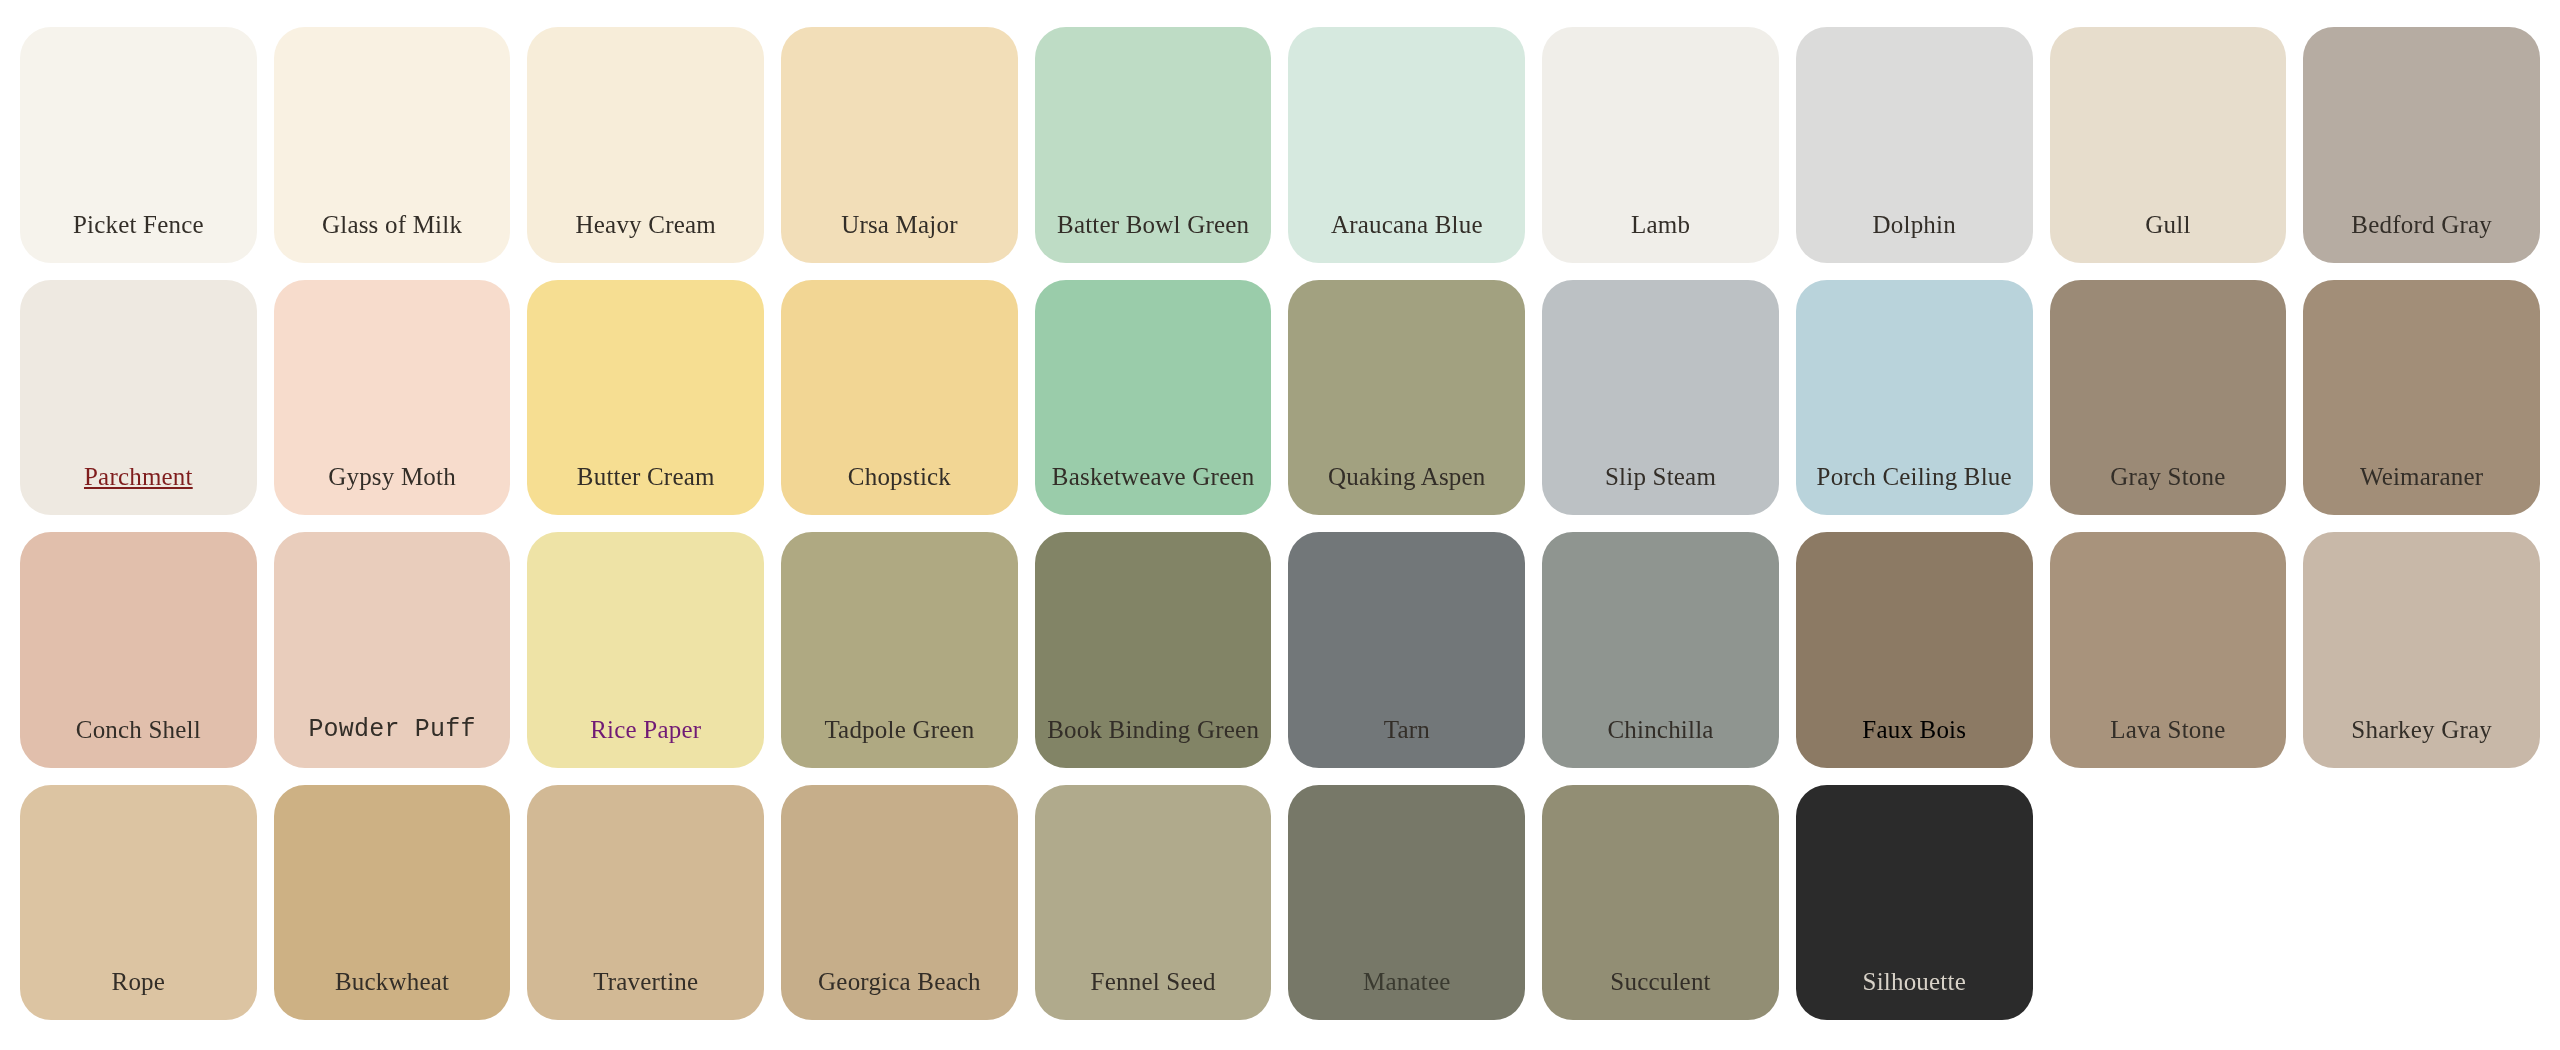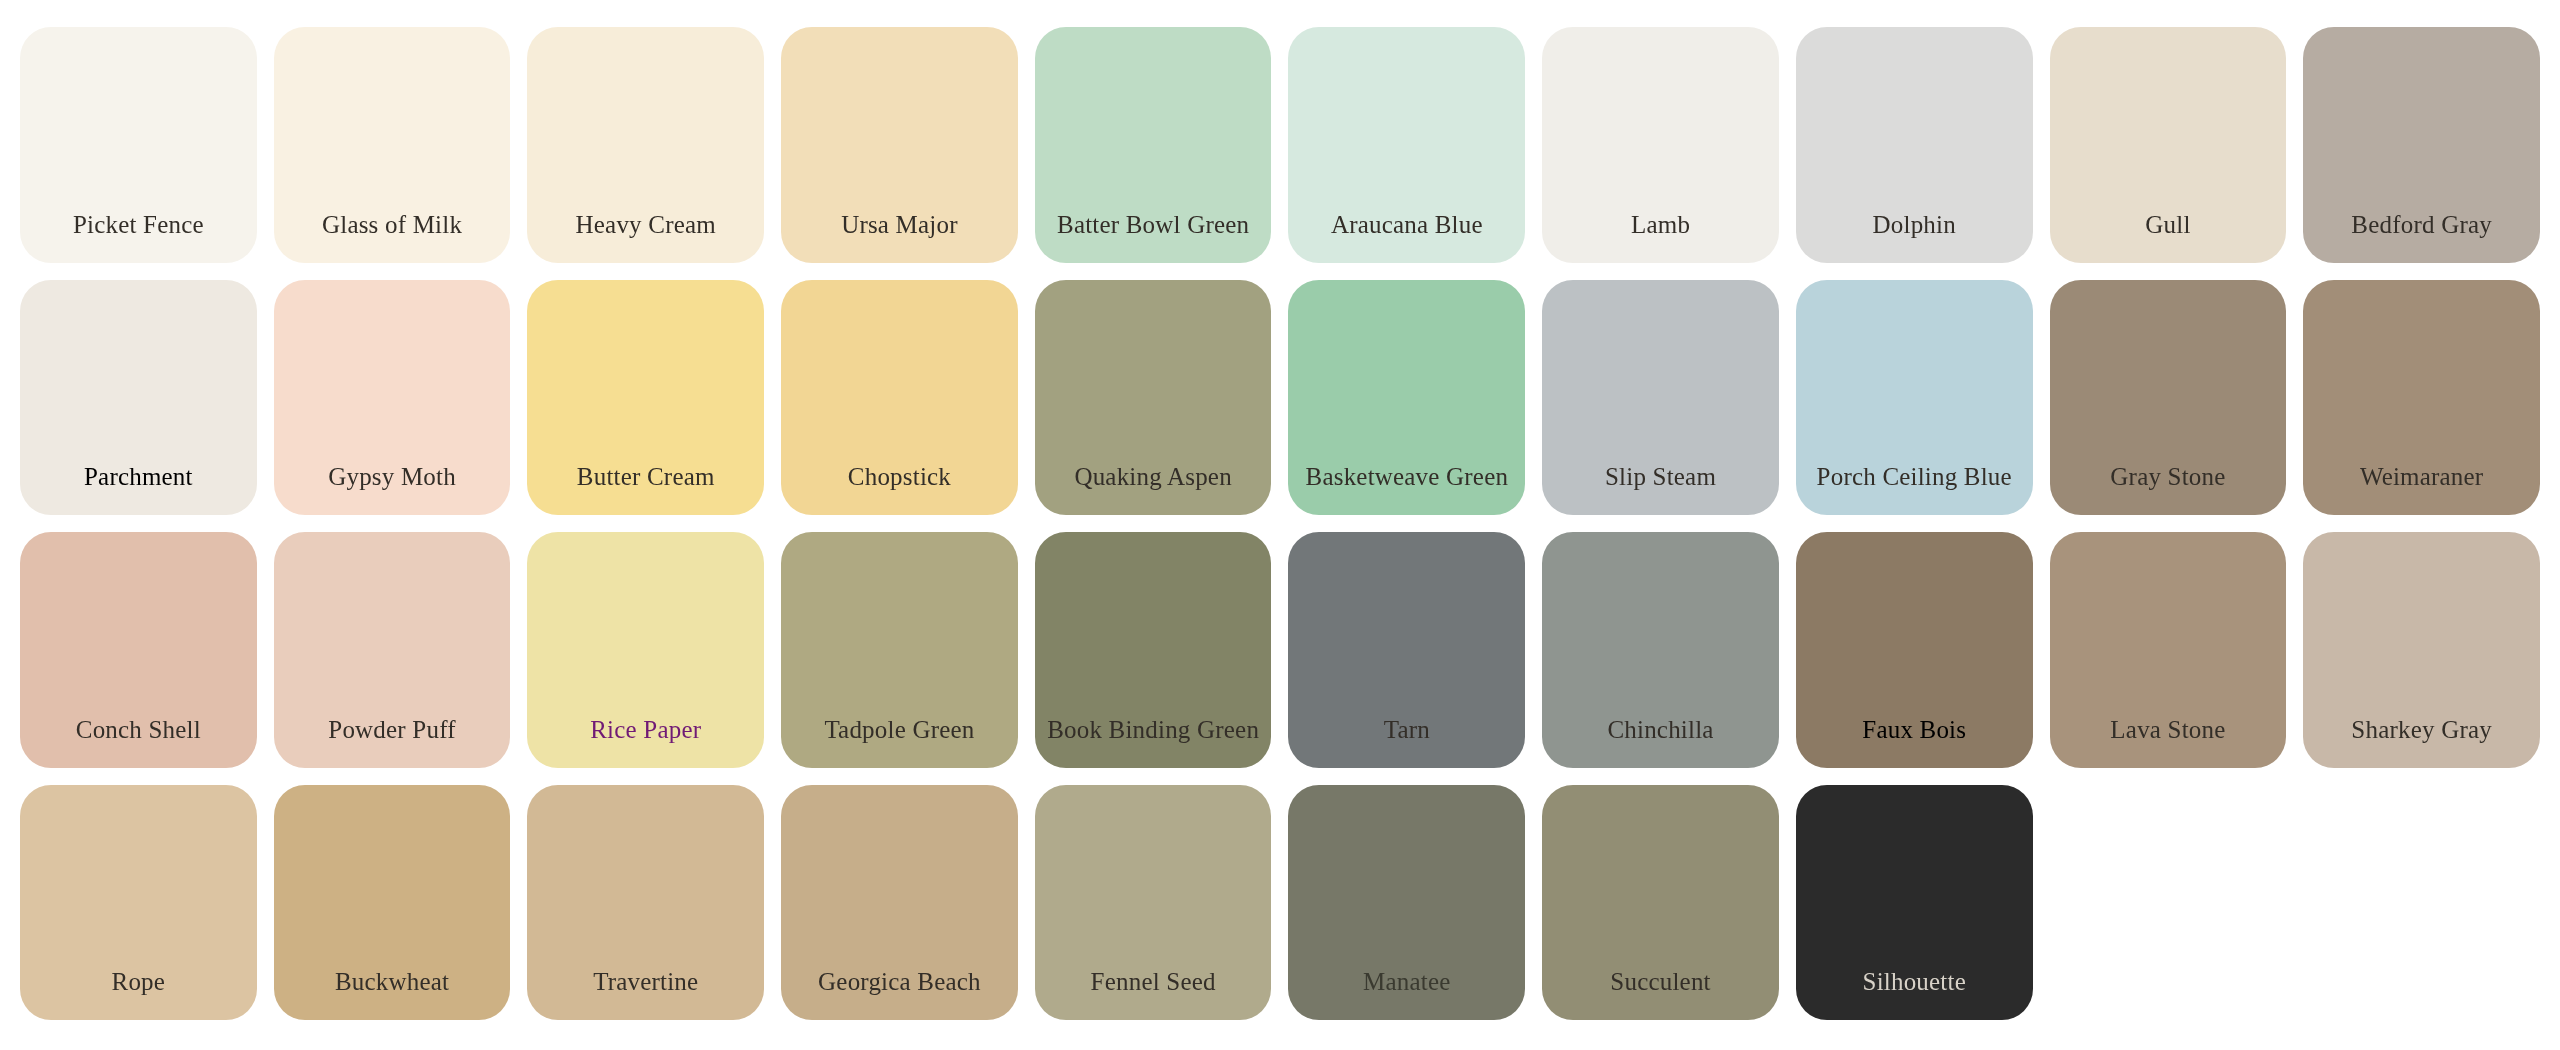--- a/index.html
+++ b/index.html
@@ -72,54 +72,54 @@
     <div class="swatch" style="background: rgb(219, 219, 218);">
       <span class="swatch-label" style="color: rgb(51, 46, 40);">Dolphin</span>
     </div>
     <div class="swatch" style="background: rgb(231, 221, 204);">
       <span class="swatch-label" style="color: rgb(51, 46, 40);">Gull</span>
     </div>
     <div class="swatch" style="background: rgb(182, 172, 162);">
       <span class="swatch-label" style="color: rgb(51, 46, 40);">Bedford Gray</span>
     </div>
     <div class="swatch" style="background: rgb(238, 233, 225);">
-      <span class="swatch-label" style="color: #000000;">Parchment</span>
+      <span class="swatch-label" style="color: #7f1d1d; text-decoration: underline;">Parchment</span>
     </div>
     <div class="swatch" style="background: rgb(247, 220, 204);">
       <span class="swatch-label" style="color: rgb(51, 46, 40);">Gypsy Moth</span>
     </div>
     <div class="swatch" style="background: rgb(246, 222, 146);">
       <span class="swatch-label" style="color: rgb(51, 46, 40);">Butter Cream</span>
     </div>
     <div class="swatch" style="background: rgb(242, 214, 148);">
       <span class="swatch-label" style="color: rgb(51, 46, 40);">Chopstick</span>
     </div>
+    <div class="swatch" style="background: rgb(154, 204, 170);">
+      <span class="swatch-label" style="color: rgb(51, 46, 40);">Basketweave Green</span>
+    </div>
     <div class="swatch" style="background: rgb(162, 161, 128);">
       <span class="swatch-label" style="color: rgb(51, 46, 40);">Quaking Aspen</span>
-    </div>
-    <div class="swatch" style="background: rgb(154, 204, 170);">
-      <span class="swatch-label" style="color: rgb(51, 46, 40);">Basketweave Green</span>
     </div>
     <div class="swatch" style="background: rgb(188, 193, 196);">
       <span class="swatch-label" style="color: rgb(51, 46, 40);">Slip Steam</span>
     </div>
     <div class="swatch" style="background: rgb(185, 211, 219);">
       <span class="swatch-label" style="color: rgb(51, 46, 40);">Porch Ceiling Blue</span>
     </div>
     <div class="swatch" style="background: rgb(155, 138, 118);">
       <span class="swatch-label" style="color: rgb(51, 46, 40);">Gray Stone</span>
     </div>
     <div class="swatch" style="background: rgb(162, 142, 120); justify-content: center;">
       <span class="swatch-label" style="color: rgb(51, 46, 40);">Weimaraner</span>
     </div>
     <div class="swatch" style="background: rgb(225, 191, 172);">
       <span class="swatch-label" style="color: rgb(51, 46, 40);">Conch Shell</span>
     </div>
     <div class="swatch" style="background: rgb(233, 205, 188);">
-      <span class="swatch-label" style="color: rgb(51, 46, 40);">Powder Puff</span>
+      <span class="swatch-label" style="color: rgb(51, 46, 40); font-family: Liberation Mono, monospace;">Powder Puff</span>
     </div>
     <div class="swatch" style="background: rgb(238, 227, 166);">
       <span class="swatch-label" style="color: #701a75;">Rice Paper</span>
     </div>
     <div class="swatch" style="background: rgb(175, 169, 130);">
       <span class="swatch-label" style="color: rgb(51, 46, 40);">Tadpole Green</span>
     </div>
     <div class="swatch" style="background: rgb(130, 132, 102);">
       <span class="swatch-label" style="color: rgb(51, 46, 40);">Book Binding Green</span>
     </div>

